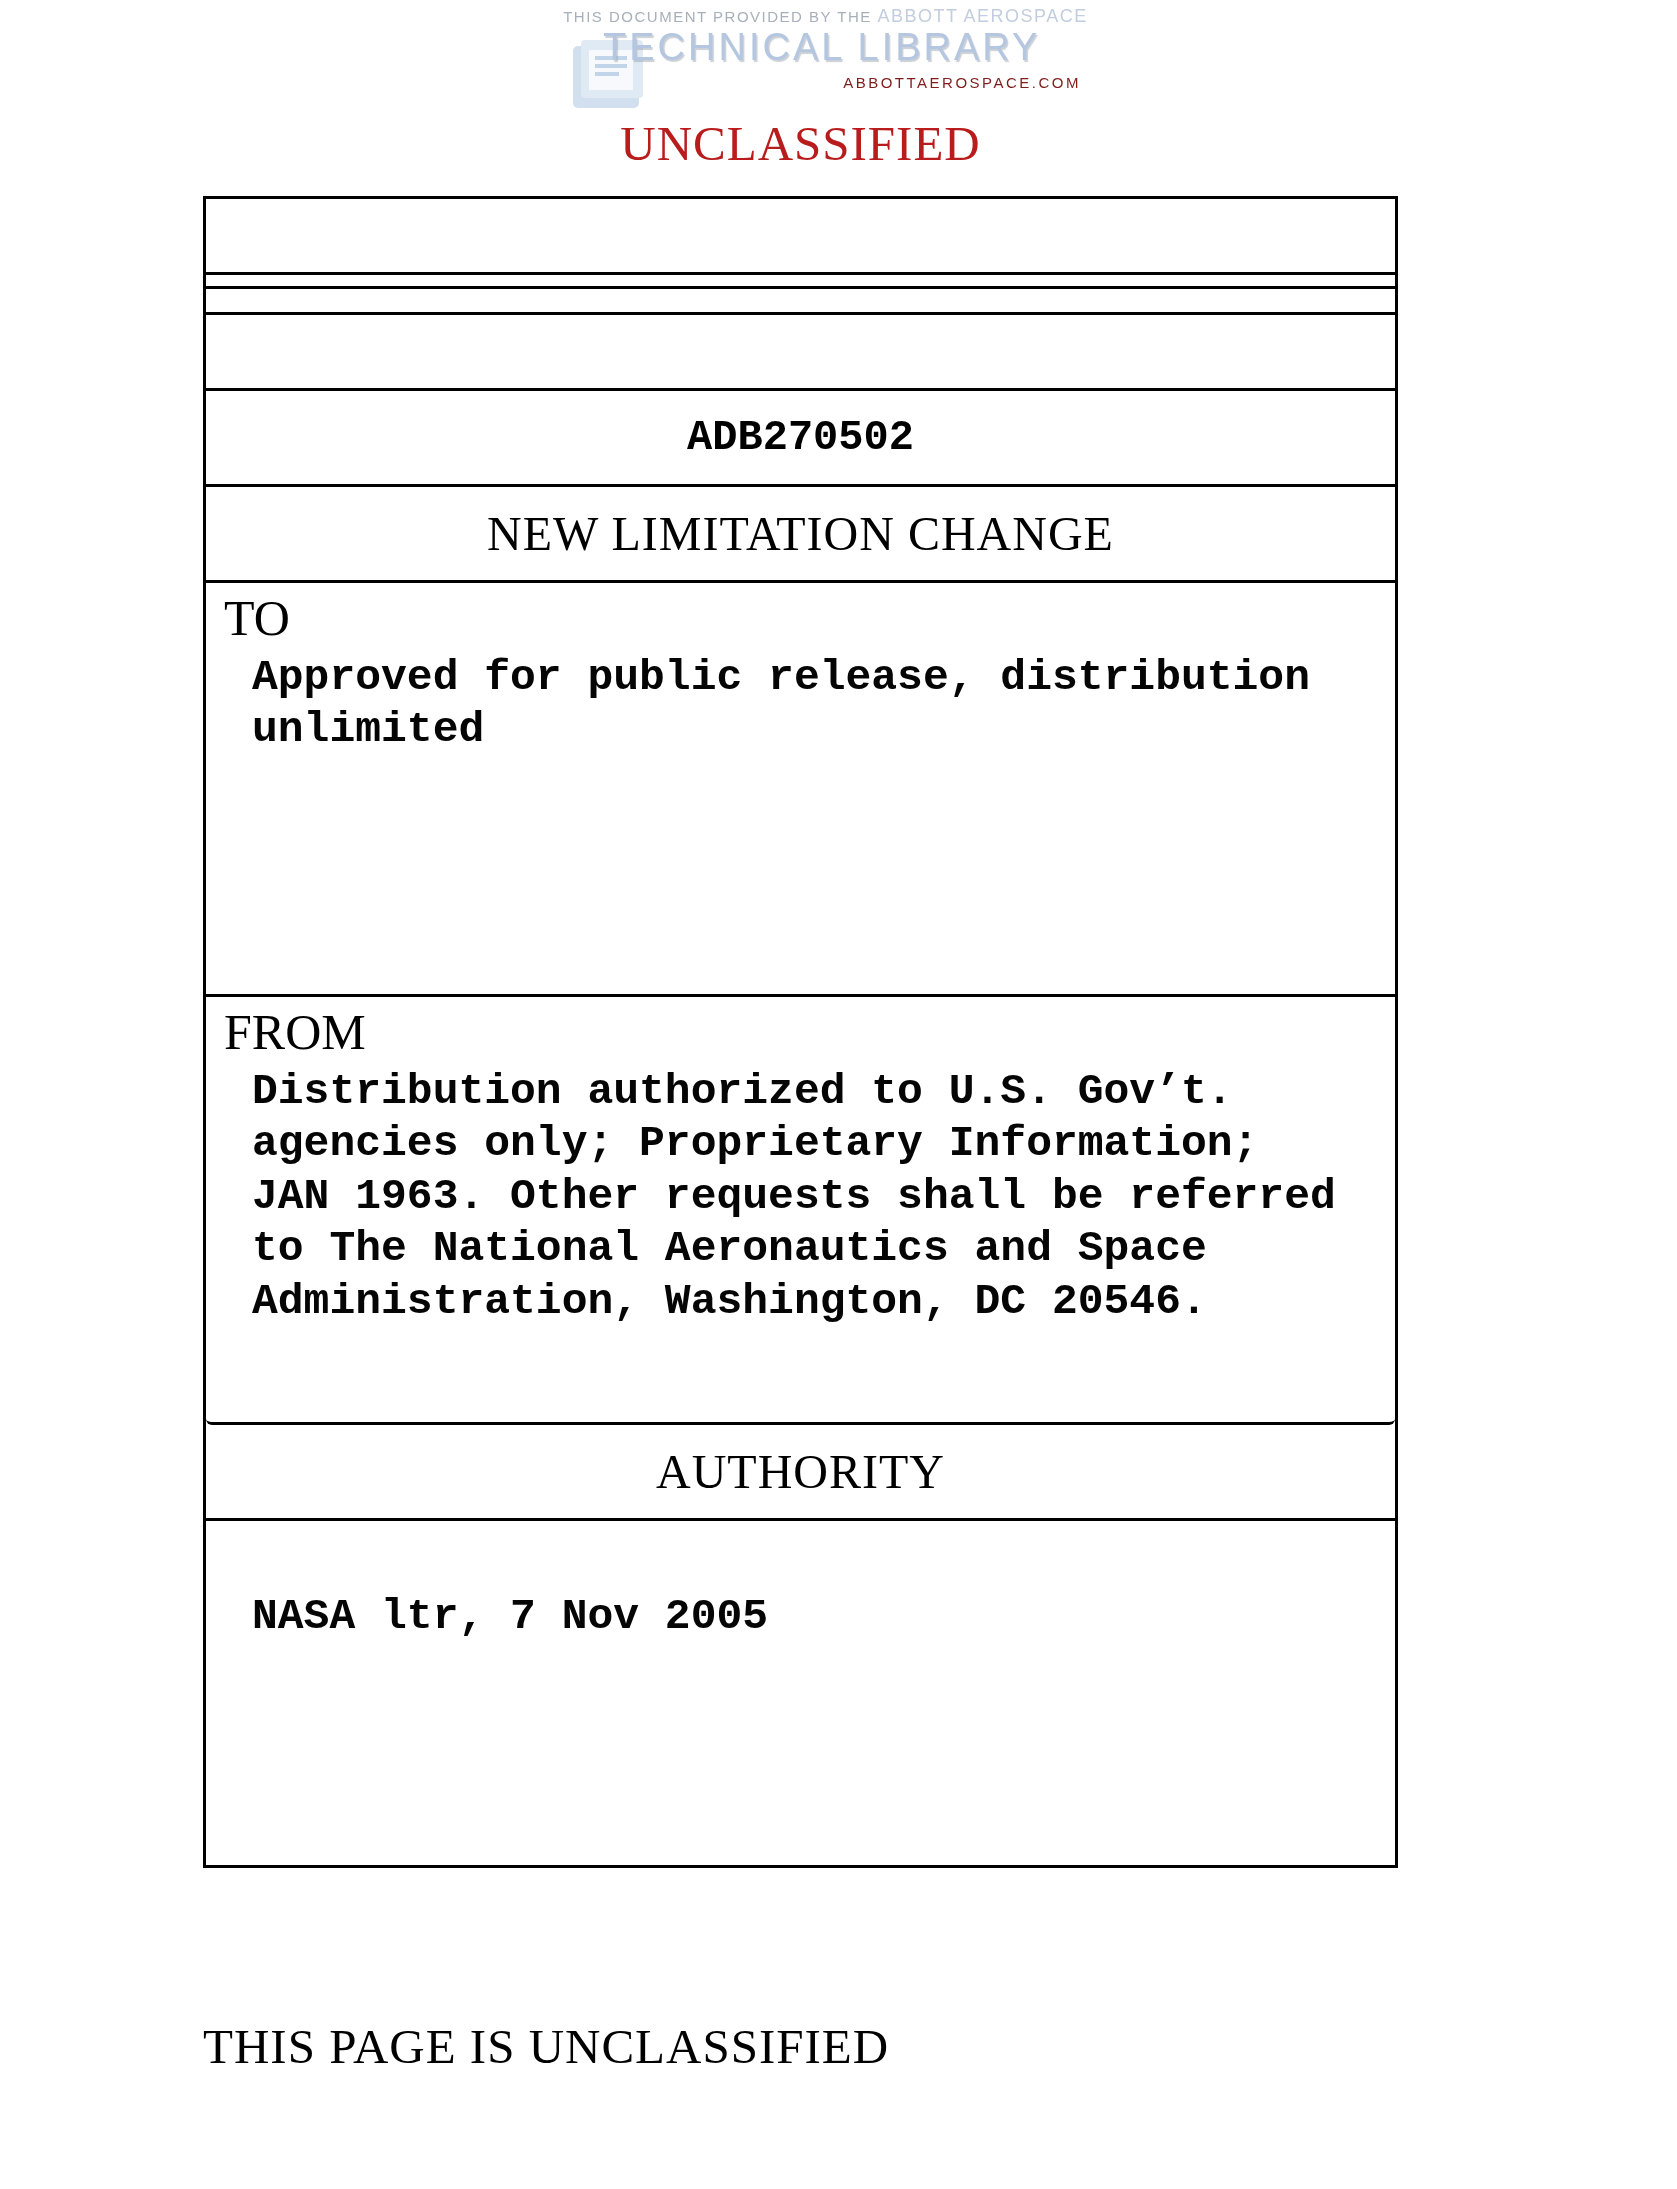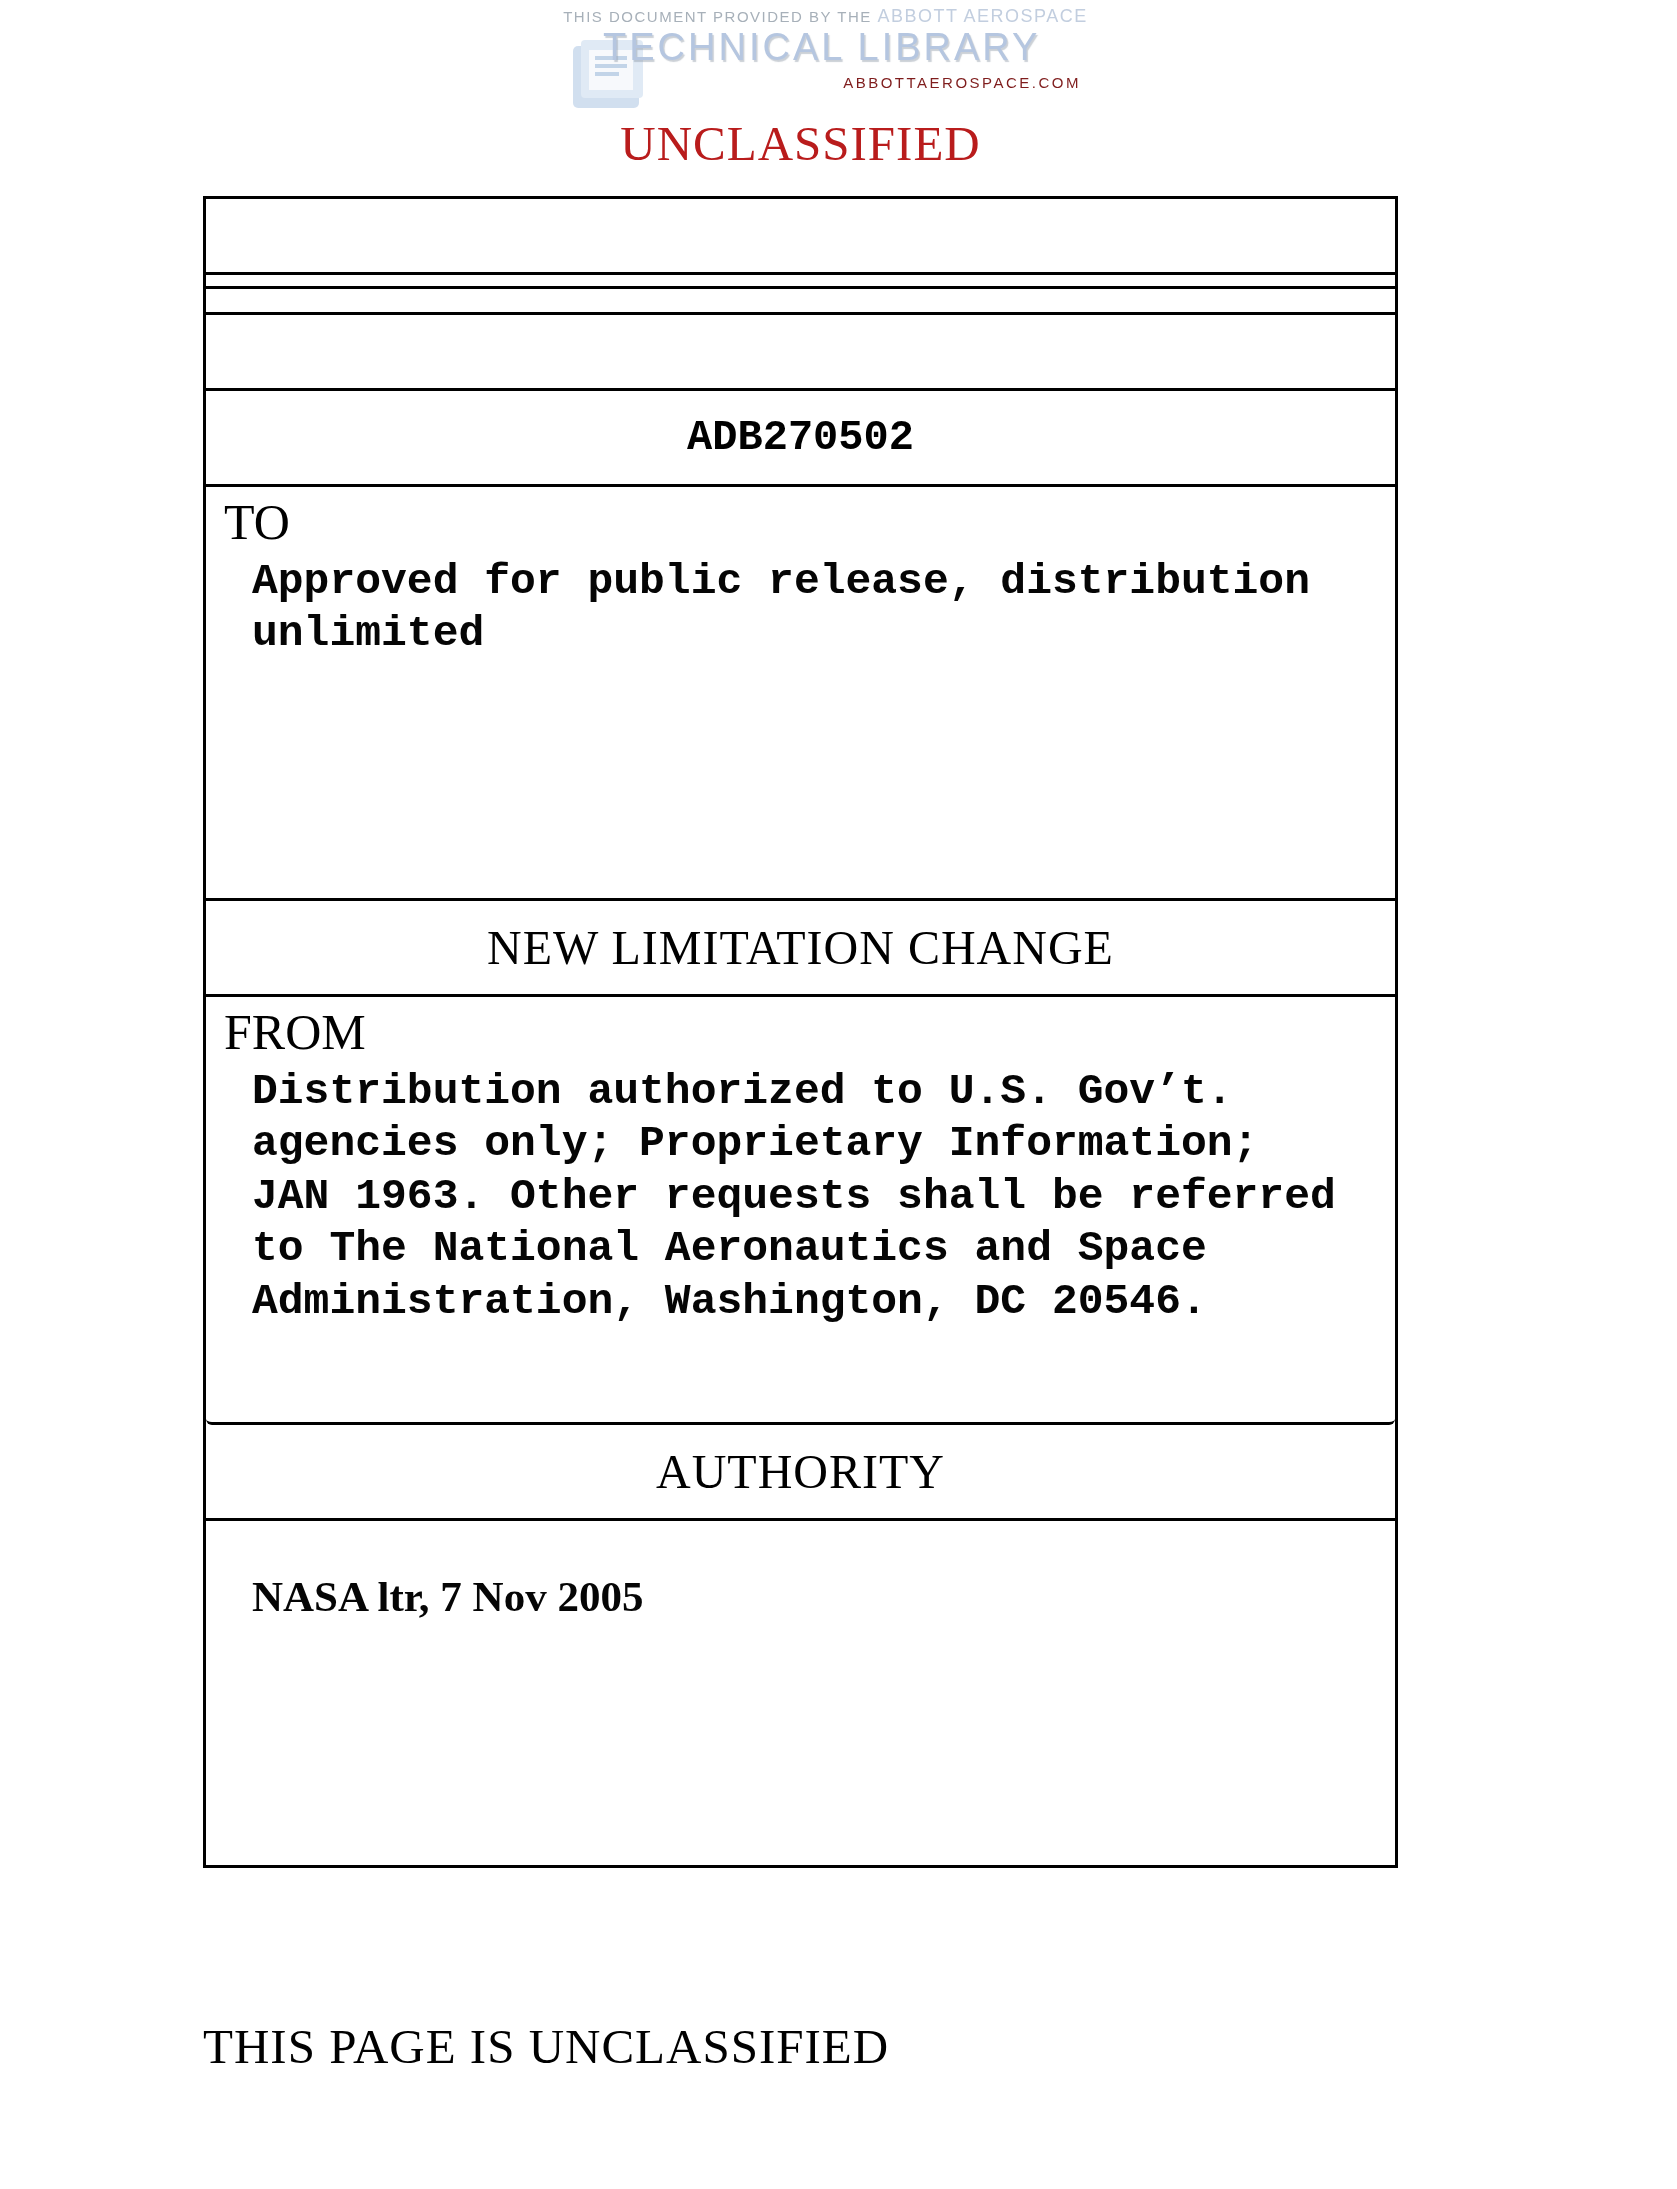--- a/index.html
+++ b/index.html
@@ -80,21 +80,21 @@
     font-size: 50px; line-height: 1.1;
     padding: 8px 0 0 18px;
   }
   .section-body {
     font-family: "Liberation Mono", "DejaVu Sans Mono", monospace;
     font-weight: bold; font-size: 43px; line-height: 1.22;
     padding-left: 46px; padding-right: 8px; margin-top: 6px;
     white-space: pre-line;
     color: #050505;
   }
-  .authority-body { padding-top: 50px; margin-top: 0; font-family: Liberation Serif, serif; }
+  .authority-body { padding-top: 70px; margin-top: 0; }
 </style>
 </head>
 <body>
 
 <div class="page">
 
   <div class="watermark">
     <div class="wm-line1">
       <span>THIS DOCUMENT PROVIDED BY THE</span>
       <span class="wm-brand">ABBOTT AEROSPACE</span>
@@ -113,27 +113,27 @@
 
   <div class="top-banner">UNCLASSIFIED</div>
 
   <div class="doc-table">
     <div class="row spacer-a"></div>
     <div class="row spacer-b"></div>
     <div class="row spacer-c"></div>
     <div class="row spacer-d"></div>
 
     <div class="row value-row">ADB270502</div>
+    <div class="row header-row">NEW LIMITATION CHANGE</div>
+
     <div class="row section to-section">
       <div class="section-label">TO</div>
       <div class="section-body">Approved for public release, distribution
 unlimited</div>
     </div>
-
-    <div class="row header-row">NEW LIMITATION CHANGE</div>
 
     <div class="row section from-section">
       <div class="section-label">FROM</div>
       <div class="section-body">Distribution authorized to U.S. Gov’t.
 agencies only; Proprietary Information;
 JAN 1963. Other requests shall be referred
 to The National Aeronautics and Space
 Administration, Washington, DC 20546.</div>
     </div>
 

